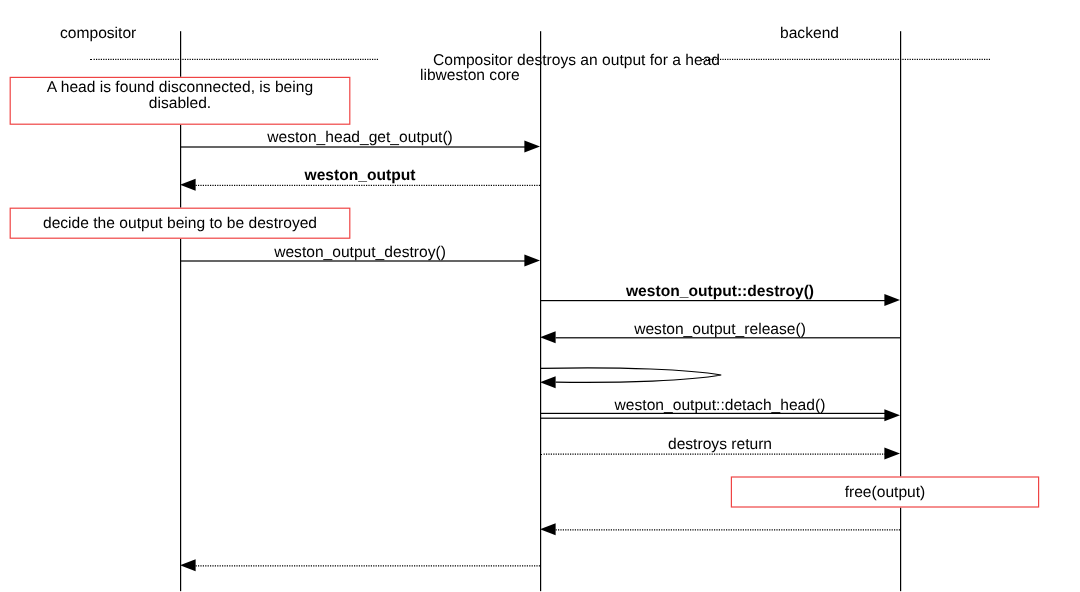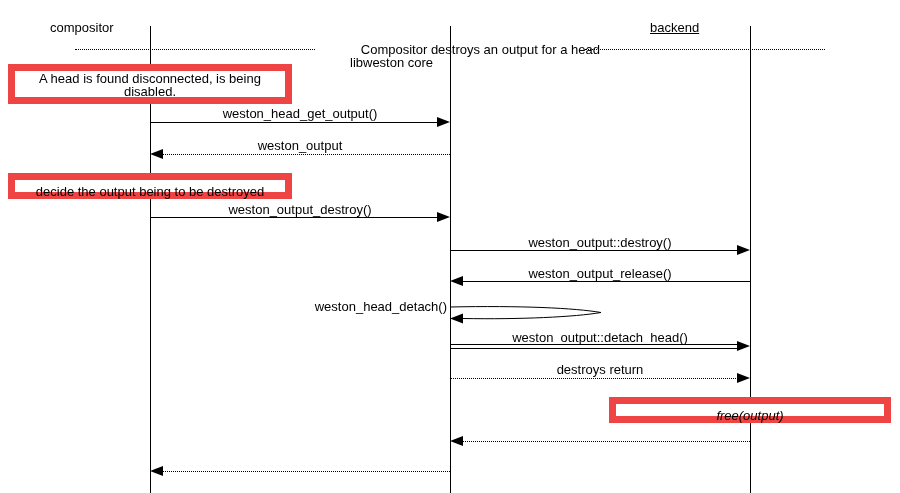--- a/index.html
+++ b/index.html
@@ -5,21 +5,21 @@
   html,body{margin:0;padding:0;background:#fff;}
   .canvas{
     position:relative;width:900px;height:493px;background:#ffffff;
     font-family:"Liberation Sans",sans-serif;font-size:13px;color:#000;
     overflow:hidden;
   }
   .lifeline{position:absolute;top:26px;height:467px;width:0;border-left:1px solid #000;z-index:1;}
   .participant{position:absolute;top:20px;width:200px;text-align:left;z-index:2;white-space:nowrap;}
   .divseg{position:absolute;height:0;border-top:1px dotted #000;z-index:1;}
   .divider-label{position:absolute;text-align:right;white-space:nowrap;z-index:2;}
-  .note{position:absolute;border:7px solid #ef4444;background:#fff;text-align:center;z-index:3;box-sizing:border-box;}
+  .note{position:absolute;border:1px solid #ef4444;background:#fff;text-align:center;z-index:3;box-sizing:border-box;}
   .msg{position:absolute;z-index:2;}
   .lbl{position:absolute;left:0;right:0;text-align:center;white-space:nowrap;}
   .line{position:absolute;height:0;}
   .s{border-top:1px solid #000;}
   .d{border-top:1px dotted #000;}
   .head-r{position:absolute;width:0;height:0;border-top:5px solid transparent;border-bottom:5px solid transparent;border-left:13px solid #000;}
   .head-l{position:absolute;width:0;height:0;border-top:5px solid transparent;border-bottom:5px solid transparent;border-right:13px solid #000;}
   .self-label{position:absolute;text-align:right;white-space:nowrap;z-index:2;}
   .self-svg{position:absolute;z-index:2;}
 </style>
@@ -27,83 +27,82 @@
 <body>
 
 <div class="canvas">
 
   <div class="lifeline" style="left:150px;"></div>
   <div class="lifeline" style="left:450px;"></div>
   <div class="lifeline" style="left:750px;"></div>
 
   <div class="participant" style="left:50px;">compositor</div>
   <div class="participant" style="left:350px;margin-top:35px;">libweston core</div>
-  <div class="participant" style="left:650px;text-decoration:underline;">backend</div>
+  <div class="participant" style="left:650px;">backend</div>
 
   <div class="divseg" style="left:75px;top:49px;width:240px;"></div>
   <div class="divseg" style="left:585px;top:49px;width:240px;"></div>
   <div class="divider-label" style="left:300px;top:42px;width:300px;">Compositor destroys an output for a head</div>
 
   <div class="note" style="left:8px;top:64px;width:284px;height:40px;padding-top:1px;line-height:13px;">
     <div>A head is found disconnected, is being</div>
     <div>disabled.</div>
   </div>
 
   <div class="msg" style="left:150px;top:106px;width:300px;">
     <div class="lbl" style="top:0;">weston_head_get_output()</div>
     <div class="line s" style="left:0;top:16px;width:288px;"></div>
     <div class="head-r" style="left:287px;top:11px;"></div>
   </div>
 
   <div class="msg" style="left:150px;top:138px;width:300px;">
-    <div class="lbl" style="top:0;">weston_output</div>
+    <div class="lbl" style="top:0;font-weight:bold;">weston_output</div>
     <div class="line d" style="left:13px;top:16px;width:287px;"></div>
     <div class="head-l" style="left:0;top:11px;"></div>
   </div>
 
   <div class="note" style="left:8px;top:173px;width:284px;height:26px;line-height:24px;">decide the output being to be destroyed</div>
 
   <div class="msg" style="left:150px;top:202px;width:300px;">
     <div class="lbl" style="top:0;">weston_output_destroy()</div>
     <div class="line s" style="left:0;top:15px;width:288px;"></div>
     <div class="head-r" style="left:287px;top:10px;"></div>
   </div>
 
   <div class="msg" style="left:450px;top:235px;width:300px;">
-    <div class="lbl" style="top:0;">weston_output::destroy()</div>
+    <div class="lbl" style="top:0;font-weight:bold;">weston_output::destroy()</div>
     <div class="line s" style="left:0;top:15px;width:288px;"></div>
     <div class="head-r" style="left:287px;top:10px;"></div>
   </div>
 
   <div class="msg" style="left:450px;top:266px;width:300px;">
     <div class="lbl" style="top:0;">weston_output_release()</div>
     <div class="line s" style="left:13px;top:15px;width:287px;"></div>
     <div class="head-l" style="left:0;top:10px;"></div>
   </div>
 
-  <div class="self-label" style="left:280px;top:299px;width:167px;">weston_head_detach()</div>
   <svg class="self-svg" style="left:450px;top:301px;" width="155" height="26" viewBox="0 0 155 26">
     <path d="M0,6 C70,4.5 125,7 151,11.5 C125,16 70,18.5 13,17.5" fill="none" stroke="#000" stroke-width="1"></path>
     <polygon points="13,12.5 13,22.5 0,17.5" fill="#000"></polygon>
   </svg>
 
   <div class="msg" style="left:450px;top:330px;width:300px;">
     <div class="lbl" style="top:0;">weston_output::detach_head()</div>
     <div class="line s" style="left:0;top:14px;width:288px;"></div>
     <div class="line s" style="left:0;top:18px;width:288px;"></div>
     <div class="head-r" style="left:287px;top:11px;"></div>
   </div>
 
   <div class="msg" style="left:450px;top:362px;width:300px;">
     <div class="lbl" style="top:0;">destroys return</div>
     <div class="line d" style="left:0;top:16px;width:288px;"></div>
     <div class="head-r" style="left:287px;top:11px;"></div>
   </div>
 
-  <div class="note" style="left:609px;top:397px;width:282px;height:26px;line-height:24px;font-style:italic;">free(output)</div>
+  <div class="note" style="left:609px;top:397px;width:257px;height:26px;line-height:24px;">free(output)</div>
 
   <div class="msg" style="left:450px;top:436px;width:300px;">
     <div class="line d" style="left:13px;top:5px;width:287px;"></div>
     <div class="head-l" style="left:0;top:0;"></div>
   </div>
 
   <div class="msg" style="left:150px;top:466px;width:300px;">
     <div class="line d" style="left:13px;top:5px;width:287px;"></div>
     <div class="head-l" style="left:0;top:0;"></div>
   </div>

